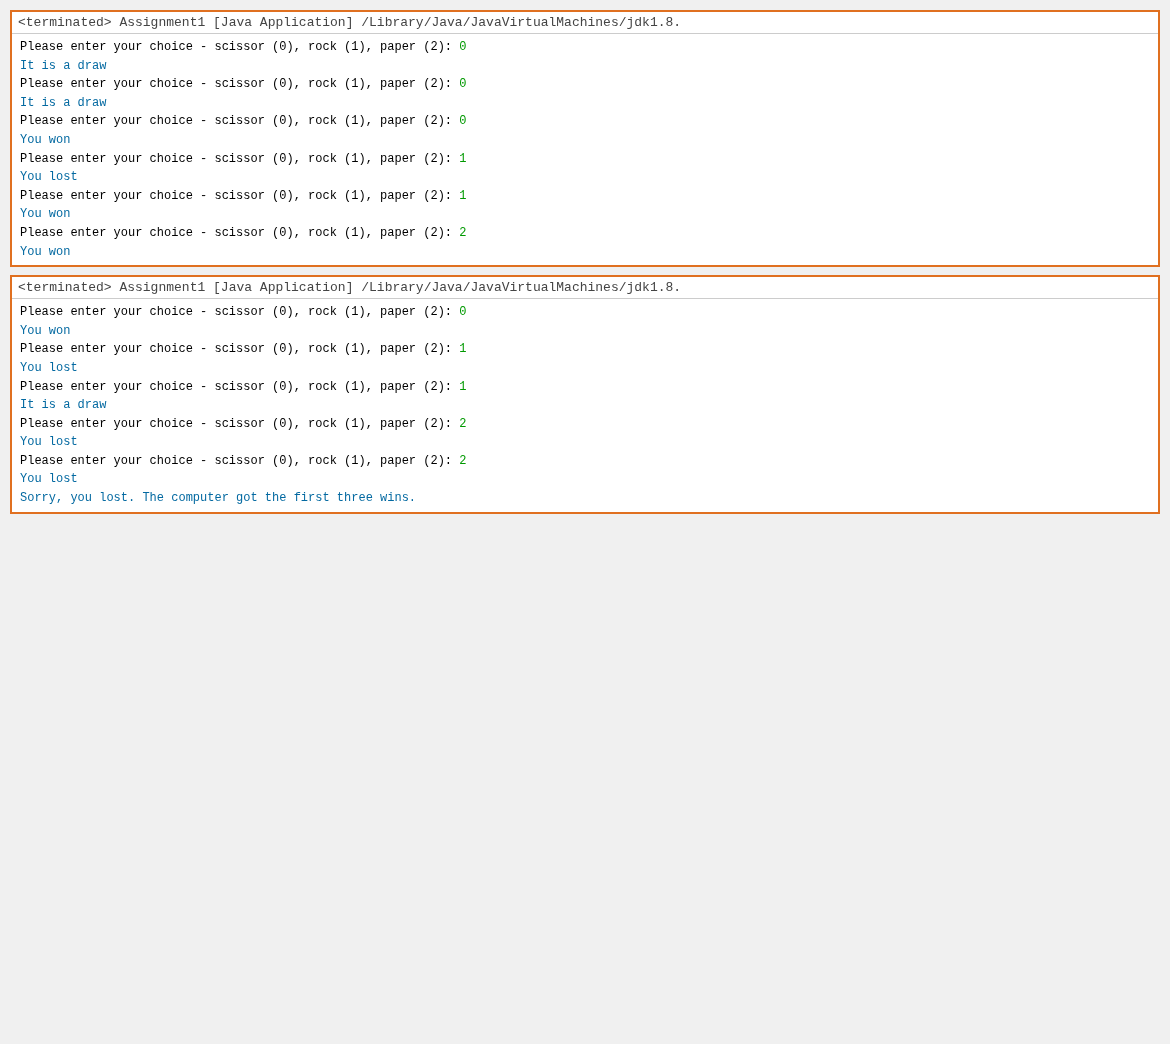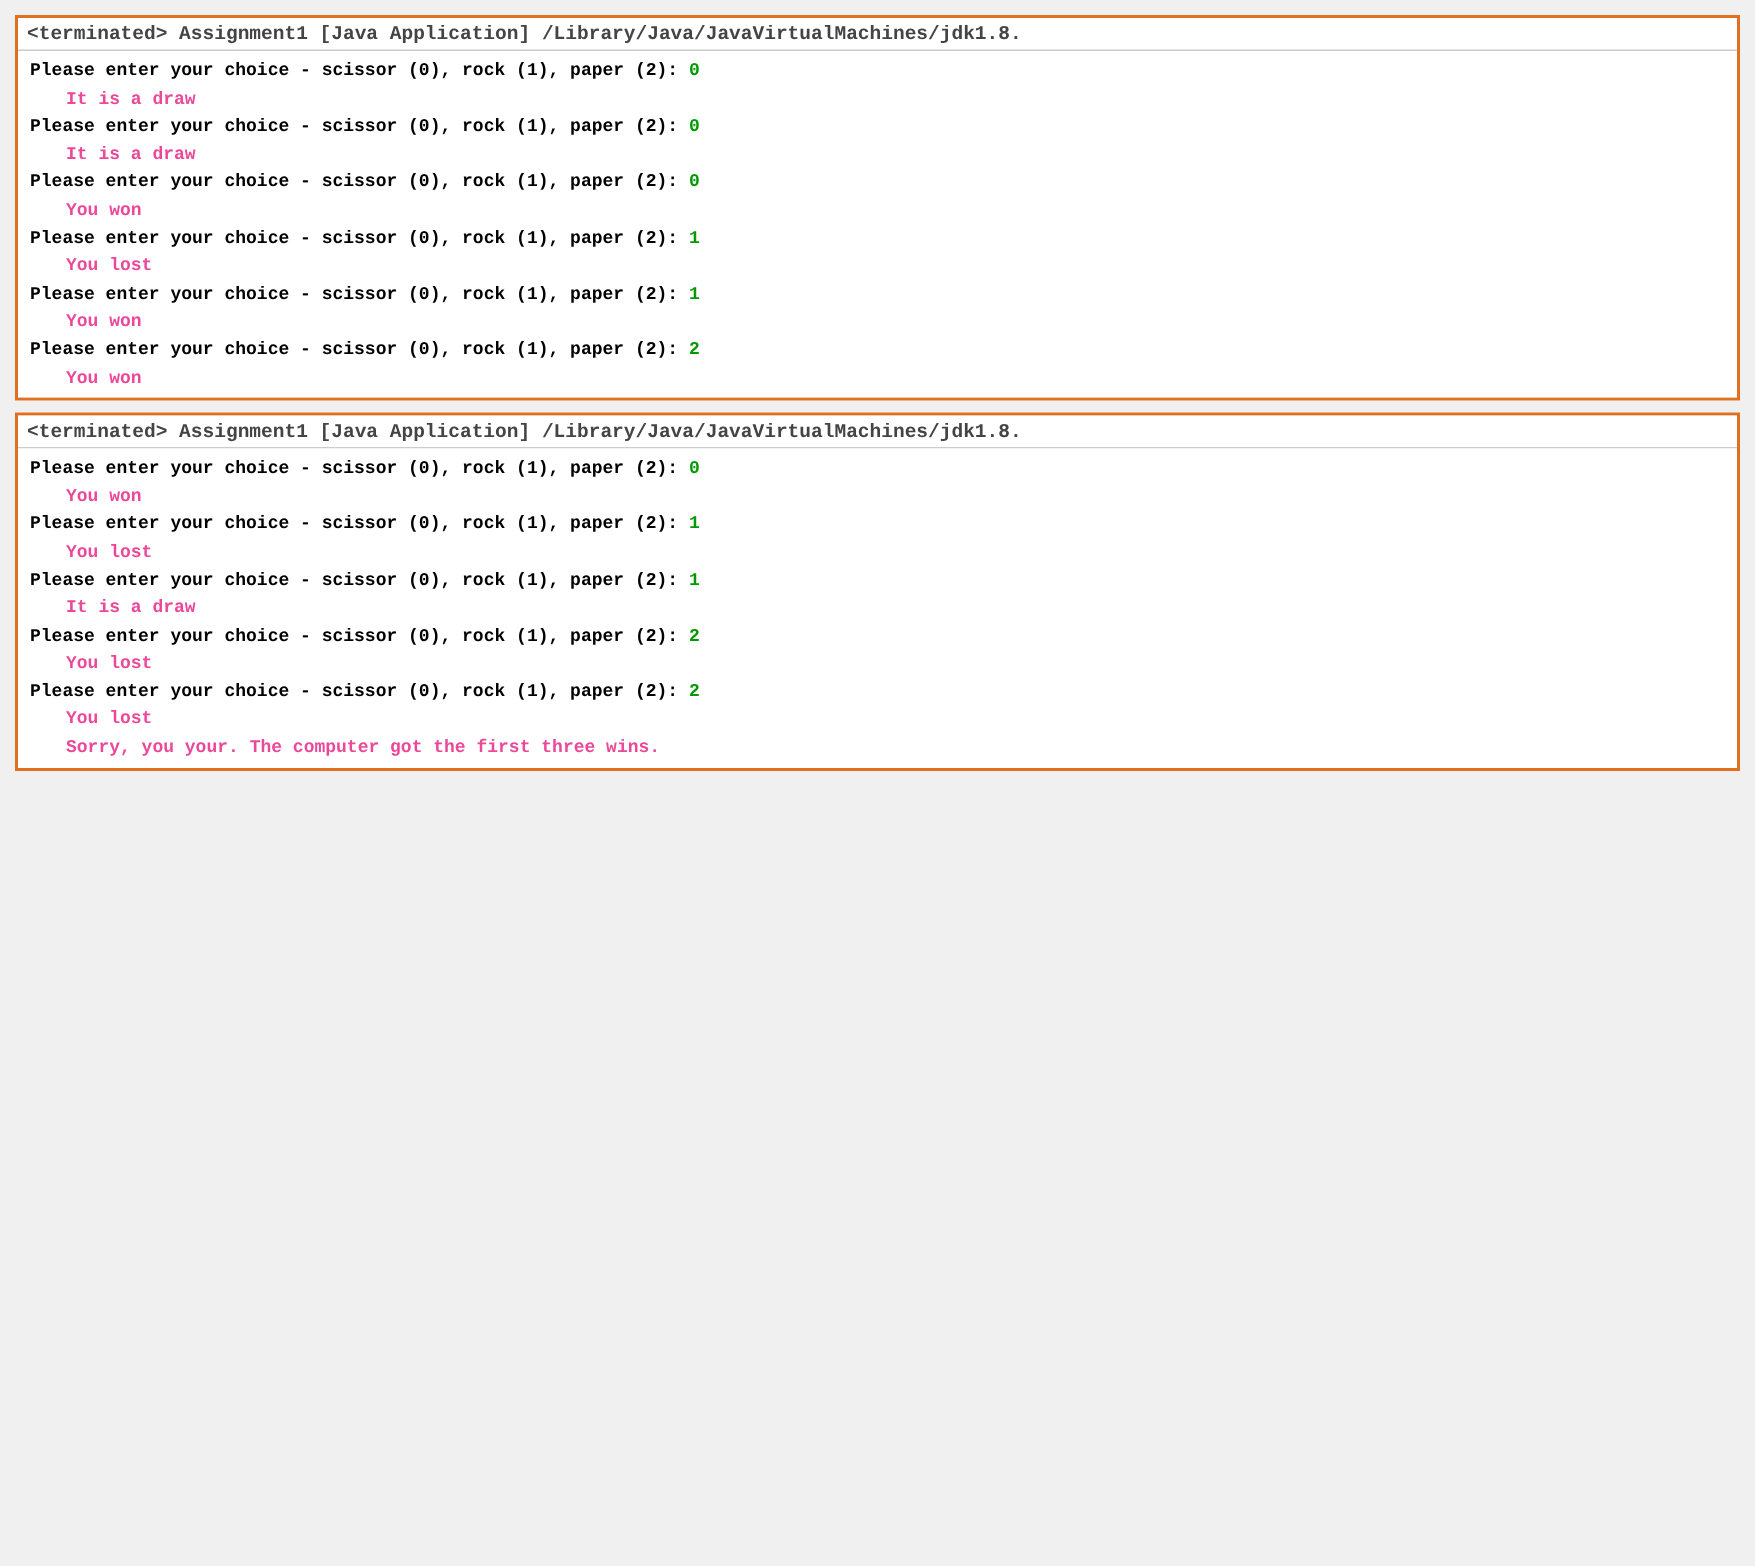--- a/index.html
+++ b/index.html
@@ -14,21 +14,20 @@
       padding: 10px;
       width: 1170px;
       min-height: 1044px;
     }
 
     .console-panel {
       border: 2px solid #e07020;
       background: #ffffff;
       margin-bottom: 8px;
       overflow: hidden;
-      font-weight: bold;
     }
 
     .console-title-bar {
       background: #ffffff;
       border-bottom: 1px solid #cccccc;
       padding: 3px 6px;
       font-size: 13px;
       font-family: 'Courier New', Courier, monospace;
       color: #444444;
       white-space: nowrap;
@@ -50,22 +49,21 @@
 
     .prompt-text {
       color: #000000;
     }
 
     .input-value {
       color: #009900;
     }
 
     .result-text {
-      color: #ec4899;
-      margin-left: 24px;
+      color: #0369a1;
     }
   </style>
 </head>
 <body>
 
 <div id="app">
     <div class="console-panel">
       <div class="console-title-bar">&lt;terminated&gt; Assignment1 [Java Application] /Library/Java/JavaVirtualMachines/jdk1.8.</div>
       <div class="console-body">
         <span class="line"><span class="prompt-text">Please enter your choice - scissor (0), rock (1), paper (2): </span><span class="input-value">0</span></span>
@@ -88,16 +86,16 @@
         <span class="line"><span class="prompt-text">Please enter your choice - scissor (0), rock (1), paper (2): </span><span class="input-value">0</span></span>
         <span class="line"><span class="result-text">You won</span></span>
         <span class="line"><span class="prompt-text">Please enter your choice - scissor (0), rock (1), paper (2): </span><span class="input-value">1</span></span>
         <span class="line"><span class="result-text">You lost</span></span>
         <span class="line"><span class="prompt-text">Please enter your choice - scissor (0), rock (1), paper (2): </span><span class="input-value">1</span></span>
         <span class="line"><span class="result-text">It is a draw</span></span>
         <span class="line"><span class="prompt-text">Please enter your choice - scissor (0), rock (1), paper (2): </span><span class="input-value">2</span></span>
         <span class="line"><span class="result-text">You lost</span></span>
         <span class="line"><span class="prompt-text">Please enter your choice - scissor (0), rock (1), paper (2): </span><span class="input-value">2</span></span>
         <span class="line"><span class="result-text">You lost</span></span>
-        <span class="line"><span class="result-text">Sorry, you your. The computer got the first three wins.</span></span>
+        <span class="line"><span class="result-text">Sorry, you lost. The computer got the first three wins.</span></span>
       </div>
     </div>
   </div>
 
 </body></html>

